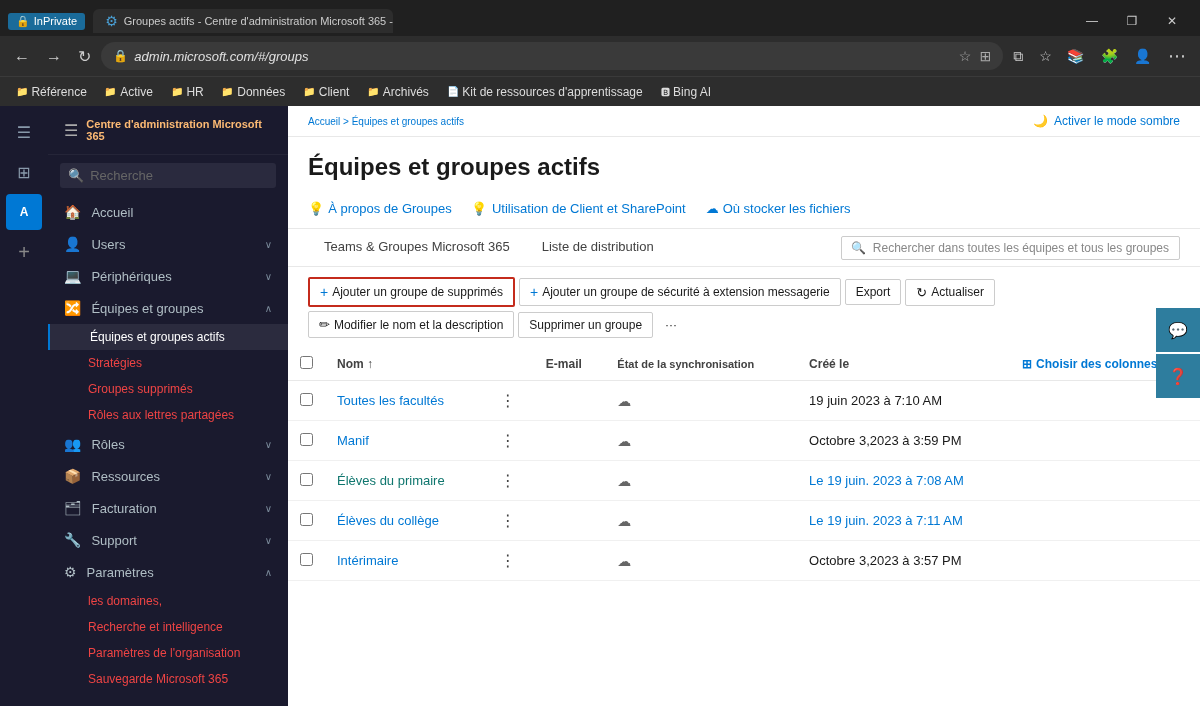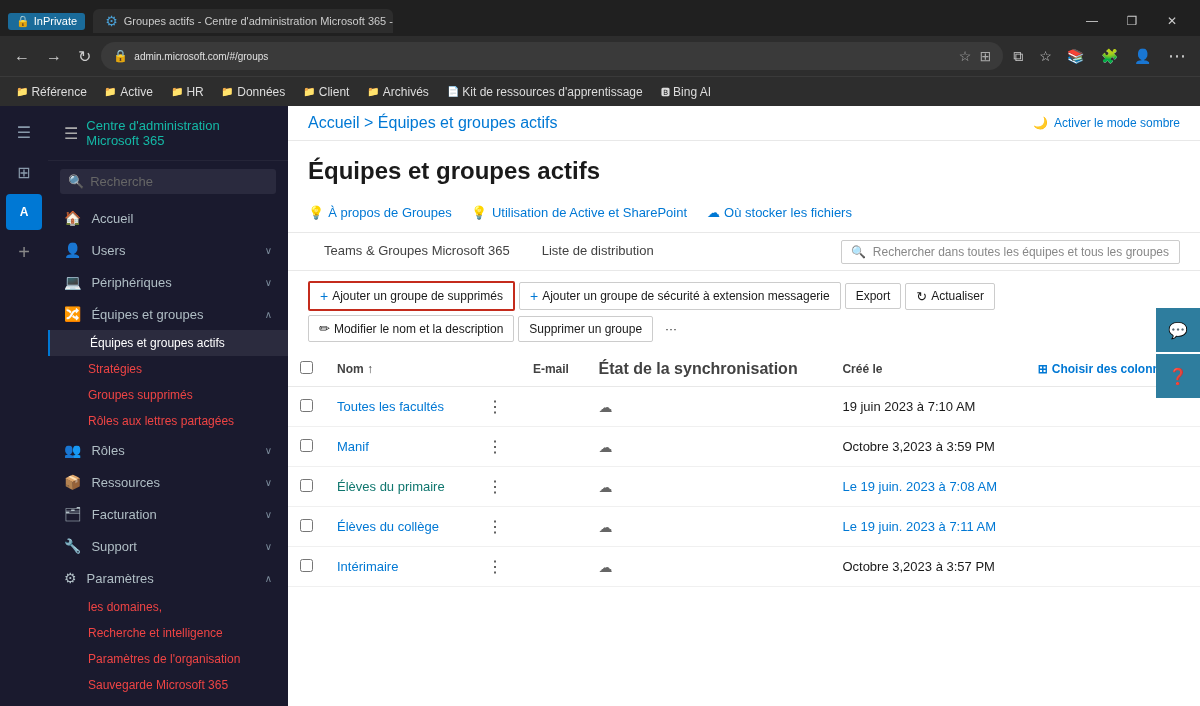--- a/index.html
+++ b/index.html
@@ -11,21 +11,21 @@
     .inprivate-badge { background: #1a6b9a; color: white; padding: 2px 8px; border-radius: 3px; font-size: 11px; margin-right: 8px; display: flex; align-items: center; gap: 4px; }
     .browser-tab { background: #2d2d2d; color: #ccc; padding: 4px 12px; border-radius: 6px 6px 0 0; font-size: 12px; display: flex; align-items: center; gap: 6px; max-width: 300px; overflow: hidden; white-space: nowrap; text-overflow: ellipsis; }
     .browser-tab-icon { color: #4a9fd4; font-size: 14px; }
     .tab-spacer { flex: 1; }
     .window-controls { display: flex; gap: 0; }
     .win-btn { width: 40px; height: 28px; display: flex; align-items: center; justify-content: center; color: #ccc; font-size: 12px; cursor: pointer; }
 
     .nav-bar { background: #2d2d2d; display: flex; align-items: center; padding: 4px 8px; height: 40px; gap: 4px; }
     .nav-btn { color: #ccc; background: none; border: none; cursor: pointer; padding: 4px 6px; font-size: 16px; border-radius: 3px; }
     .address-bar { flex: 1; background: #3a3a3a; border-radius: 20px; display: flex; align-items: center; padding: 4px 12px; height: 28px; gap: 6px; }
-    .address-text { color: #e0e0e0; font-size: 10px; flex: 1; }
+    .address-text { color: #e0e0e0; font-size: 13px; flex: 1; font-style: italic; }
     .address-icons { display: flex; gap: 8px; color: #aaa; font-size: 14px; }
     .nav-extra { display: flex; gap: 4px; }
 
     .bookmarks-bar { background: #2d2d2d; display: flex; align-items: center; padding: 2px 8px; height: 30px; gap: 2px; border-top: 1px solid #3a3a3a; }
     .bookmark-item { display: flex; align-items: center; gap: 3px; color: #ddd; padding: 2px 8px; border-radius: 3px; font-size: 12px; cursor: pointer; white-space: nowrap; }
     .bookmark-icon { font-size: 10px; }
 
     
     .app-layout { display: flex; height: calc(706px - 106px); background: #f3f2f1; }
 
@@ -35,38 +35,38 @@
     .rail-icon.active-app { background: #0078d4; color: white; }
 
     
     .left-nav { width: 240px; background: #1a1a2e; color: #c8d0d8; overflow-y: auto; flex-shrink: 0; }
     .left-nav::-webkit-scrollbar { width: 4px; }
     .left-nav::-webkit-scrollbar-track { background: transparent; }
     .left-nav::-webkit-scrollbar-thumb { background: #444; border-radius: 2px; }
 
     .nav-header { display: flex; align-items: center; padding: 12px 16px; gap: 8px; border-bottom: 1px solid rgba(255,255,255,0.05); }
     .nav-hamburger { color: #aaa; cursor: pointer; font-size: 16px; }
-    .nav-app-title { font-size: 13px; color: #14b8a6; font-weight: 400; }
+    .nav-app-title { font-size: 11px; color: #fdba74; font-weight: 700; }
 
     .nav-item { display: flex; align-items: center; padding: 8px 16px; cursor: pointer; gap: 10px; color: #b0bec5; font-size: 13px; }
     .nav-item-icon { font-size: 14px; flex-shrink: 0; }
     .nav-item-label { flex: 1; }
     .nav-item-chevron { font-size: 10px; color: #7a8a9a; }
 
     .nav-sub-item { display: flex; align-items: center; padding: 6px 16px 6px 40px; cursor: pointer; color: #ef4444; font-size: 12px; }
     .nav-sub-item.active { color: white; font-weight: 500; border-left: 2px solid #0078d4; background: rgba(255,255,255,0.08); }
 
     
     .main-content { flex: 1; overflow-y: auto; background: white; }
     .main-content::-webkit-scrollbar { width: 8px; }
     .main-content::-webkit-scrollbar-track { background: #f0f0f0; }
     .main-content::-webkit-scrollbar-thumb { background: #ccc; border-radius: 4px; }
 
     .breadcrumb-bar { display: flex; align-items: center; justify-content: space-between; padding: 8px 20px; border-bottom: 1px solid #e8e8e8; }
-    .breadcrumb { color: #0078d4; font-size: 16px; }
+    .breadcrumb { color: #0078d4; font-size: 10px; }
     .dark-mode-btn { display: flex; align-items: center; gap: 6px; color: #0078d4; font-size: 12px; cursor: pointer; }
 
     .page-title-section { padding: 16px 20px 8px; }
     .page-title { font-size: 24px; font-weight: 600; color: #1a1a1a; margin-bottom: 12px; }
 
     .info-links { display: flex; align-items: center; gap: 20px; padding: 0 20px 12px; border-bottom: 1px solid #e8e8e8; }
     .info-link { display: flex; align-items: center; gap: 4px; color: #0078d4; font-size: 13px; cursor: pointer; text-decoration: none; }
 
     .tabs-section { padding: 0 20px; border-bottom: 1px solid #e8e8e8; display: flex; align-items: center; justify-content: space-between; }
     .tabs { display: flex; gap: 0; }
@@ -289,21 +289,21 @@
       <h1 class="page-title">Équipes et groupes actifs</h1>
     </div>
 
     <div class="info-links">
       <a class="info-link">
         <span>💡</span>
         <span>À propos de Groupes</span>
       </a>
       <a class="info-link">
         <span>💡</span>
-        <span>Utilisation de Active et SharePoint</span>
+        <span>Utilisation de Client et SharePoint</span>
       </a>
       <a class="info-link">
         <span>☁</span>
         <span>Où stocker les fichiers</span>
       </a>
     </div>
 
     <div class="tabs-section">
       <div class="tabs">
         <div class="tab">
@@ -353,21 +353,21 @@
           <th class="checkbox-col">
             <input type="checkbox" style="">
           </th>
           <th>
             <span>Nom ↑</span>
           </th>
           <th class="col-actions"></th>
           <th>
             <span>E-mail</span>
           </th>
-          <th style="font-size:16px;">
+          <th style="font-size:11px;">
             <span>État de la synchronisation</span>
           </th>
           <th>
             <span>Créé le</span>
           </th>
           <th>
             <div class="col-chooser">
               <span>⊞</span>
               <span>Choisir des colonnes</span>
             </div>

